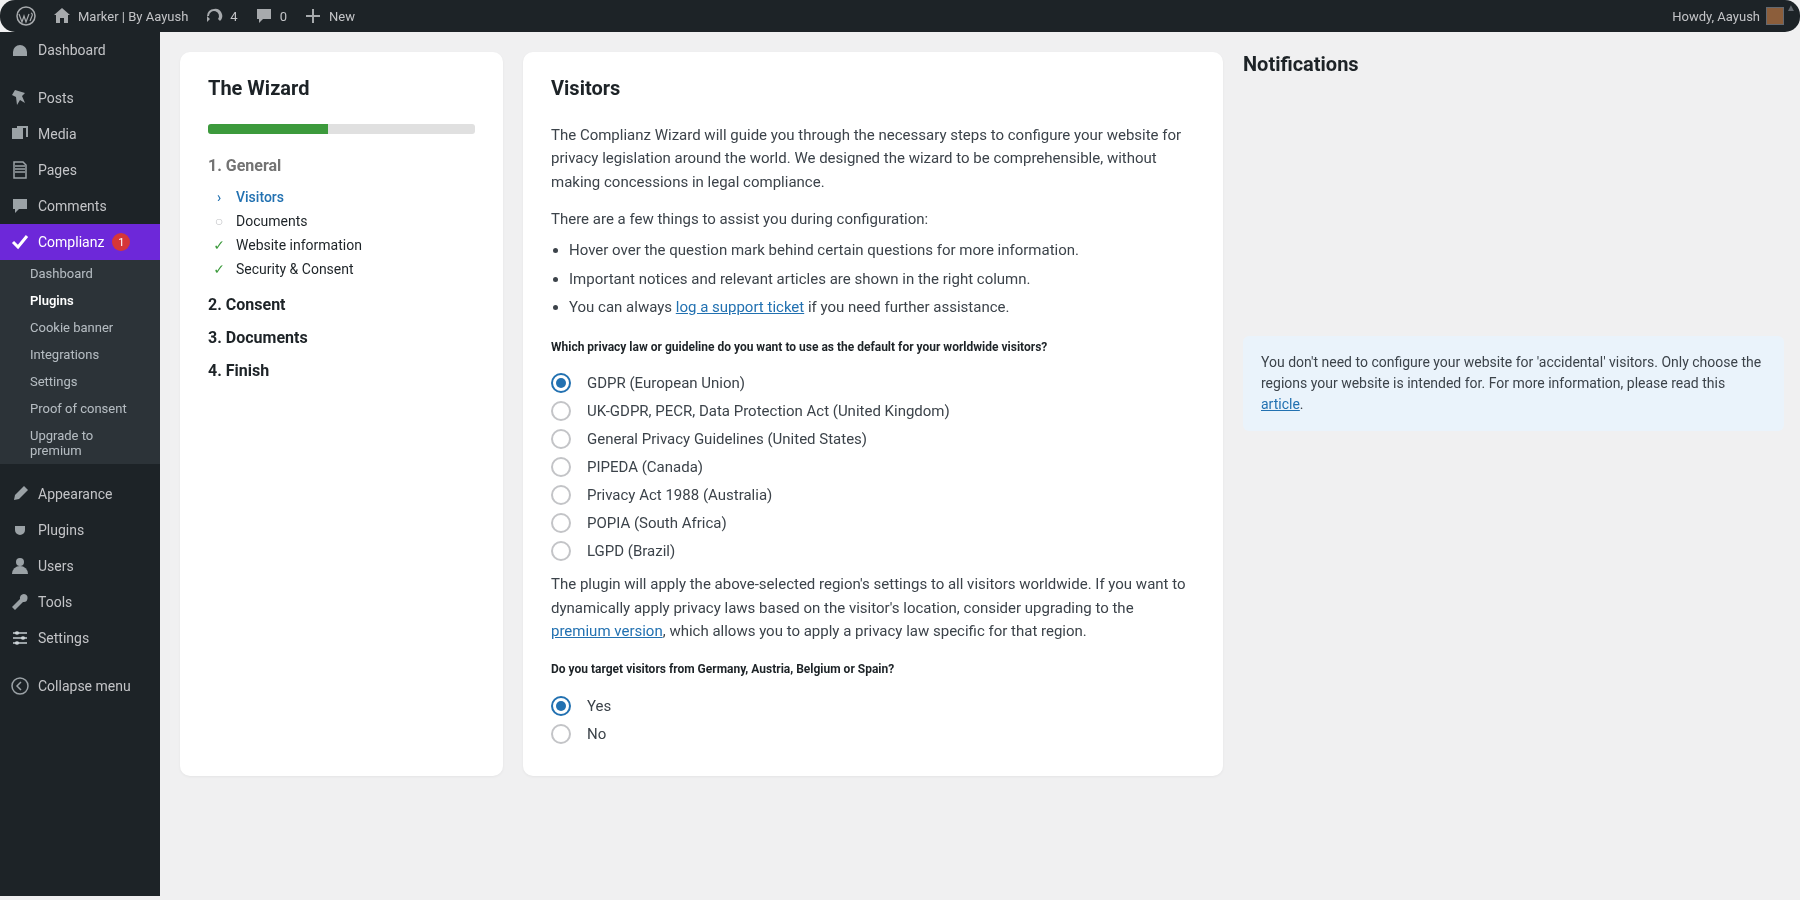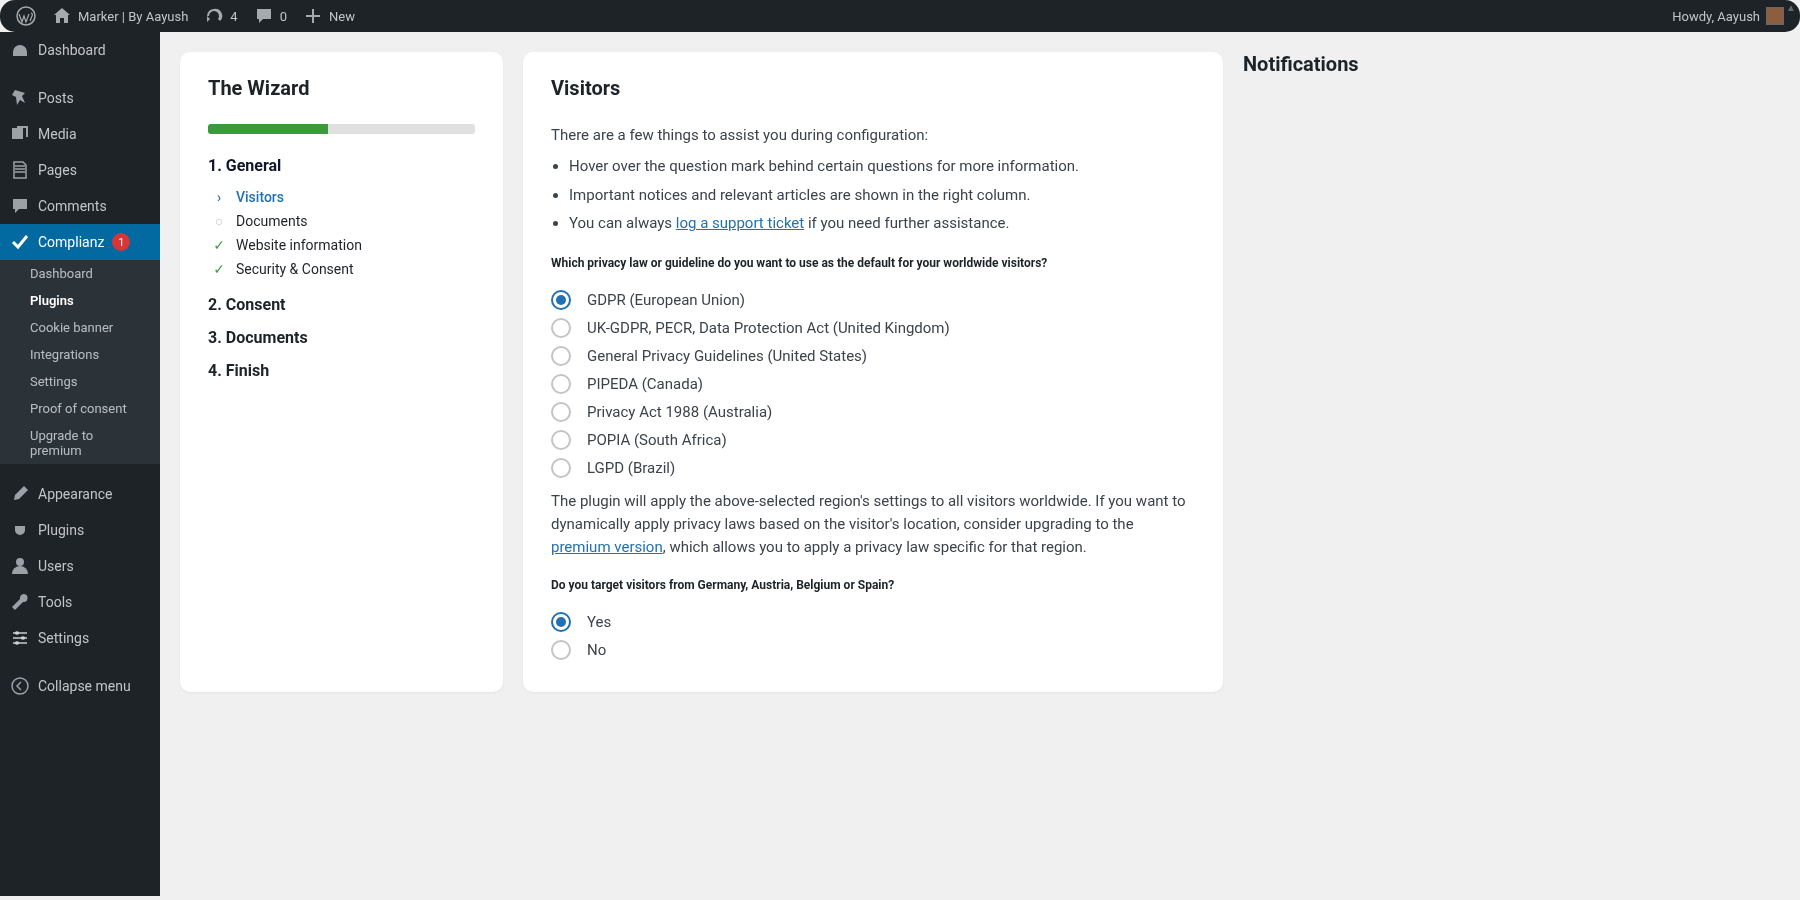--- a/index.html
+++ b/index.html
@@ -10,21 +10,21 @@
   .admin-bar-left, .admin-bar-right { display: flex; align-items: center; gap: 0; }
   .admin-bar-item { display: inline-flex; align-items: center; gap: 6px; padding: 0 8px; height: 32px; cursor: pointer; }
   .admin-bar-item svg, .admin-bar-item .dashicon { width: 20px; height: 20px; fill: #a7aaad; }
   .admin-bar-right .avatar { width: 18px; height: 18px; background: #8c5e3b; display: inline-block; border: 1px solid #646970; }
 
   
   .sidebar { position: fixed; top: 32px; left: 0; bottom: 4px; width: 160px; background: #1d2327; color: #c3c4c7; font-size: 14px; overflow-y: auto; }
   .sidebar-item { display: flex; align-items: center; gap: 8px; padding: 8px 10px; cursor: pointer; }
   .sidebar-item .icon { width: 20px; display: inline-flex; justify-content: center; }
   .sidebar-item svg { width: 20px; height: 20px; fill: rgba(240,246,252,.6); }
-  .sidebar-item.active { background: #0369a1; color: #fff; position: relative; }
+  .sidebar-item.active { background: #6d28d9; color: #fff; position: relative; }
   .sidebar-item.active svg { fill: #fff; }
   .sidebar-item.active::after {
     content: ""; position: absolute; right: -8px; top: 50%; transform: translateY(-50%);
     border-top: 8px solid transparent; border-bottom: 8px solid transparent; border-right: 8px solid #f0f0f1;
   }
   .badge { background: #d63638; color: #fff; border-radius: 9px; min-width: 18px; height: 18px; font-size: 11px; display: inline-flex; align-items: center; justify-content: center; padding: 0 5px; }
   .submenu { background: #2c3338; }
   .submenu-item { padding: 6px 12px 6px 30px; font-size: 13px; cursor: pointer; color: rgba(240,246,252,.7); }
   .submenu-item.current { color: #fff; font-weight: 600; }
   .sidebar-sep { height: 12px; }
@@ -36,21 +36,21 @@
   .wizard-panel { width: 323px; flex-shrink: 0; }
   .content-panel { width: 700px; flex-shrink: 0; }
   .side-col { flex: 1; padding-right: 16px; }
 
   .wizard-panel h2, .content-panel h2, .side-col h2 { font-size: 20px; font-weight: 700; margin-bottom: 24px; color: #1d2327; }
 
   .progress-bar { height: 10px; background: #e0e0e0; border-radius: 3px; margin-bottom: 22px; overflow: hidden; }
   .progress-fill { height: 100%; background: #3c9a3c; }
 
   .step-major { font-size: 16px; font-weight: 700; margin-top: 14px; }
-  .step-major.active { color: #0f172a; }
+  .step-major.active { color: #737373; }
   .substeps { margin: 10px 0 10px 4px; }
   .substep { display: flex; align-items: center; gap: 10px; padding: 4px 0; font-size: 14px; color: #1d2327; }
   .substep .sub-icon { width: 14px; display: inline-flex; justify-content: center; color: #2271b1; }
   .substep.current { color: #2271b1; font-weight: 500; }
   .substep.pending .sub-icon { color: #c3c4c7; }
 
   .content-panel p { color: #3c434a; margin-bottom: 14px; line-height: 1.55; font-size: 15px; }
   .content-panel ul.bullets { margin: 0 0 20px 18px; }
   .content-panel ul.bullets li { color: #3c434a; margin: 6px 0; font-size: 15px; line-height: 1.5; }
   .content-panel a { color: #2271b1; text-decoration: underline; cursor: pointer; }
@@ -256,20 +256,21 @@
         <span>Security &amp; Consent</span>
       </div>
     </div>
     <div class="step-major">2. Consent</div>
     <div class="step-major">3. Documents</div>
     <div class="step-major">4. Finish</div>
   </div>
 
   <div class="panel content-panel">
     <h2>Visitors</h2>
+    <p>The Complianz Wizard will guide you through the necessary steps to configure your website for privacy legislation around the world. We designed the wizard to be comprehensible, without making concessions in legal compliance.</p>
     <p style="margin-bottom:8px;">There are a few things to assist you during configuration:</p>
     <ul class="bullets">
       <li>Hover over the question mark behind certain questions for more information.</li>
       <li>Important notices and relevant articles are shown in the right column.</li>
       <li>
         <span>You can always </span><a>log a support ticket</a><span> if you need further assistance.</span>
       </li>
     </ul>
 
     <div class="question">Which privacy law or guideline do you want to use as the default for your worldwide visitors?</div>
@@ -318,17 +319,20 @@
       <span>Yes</span>
     </div>
     <div class="radio-row">
       <span class="radio"></span>
       <span>No</span>
     </div>
   </div>
 
   <div class="side-col">
     <h2>Notifications</h2>
+    <div class="notice">
+      <span>You don't need to configure your website for 'accidental' visitors. Only choose the regions your website is intended for. For more information, please read this </span><a>article</a><span>.</span>
+    </div>
   </div>
 
 </div>
 
 <div class="scroll-triangle">▲</div>
 
 </body></html>

